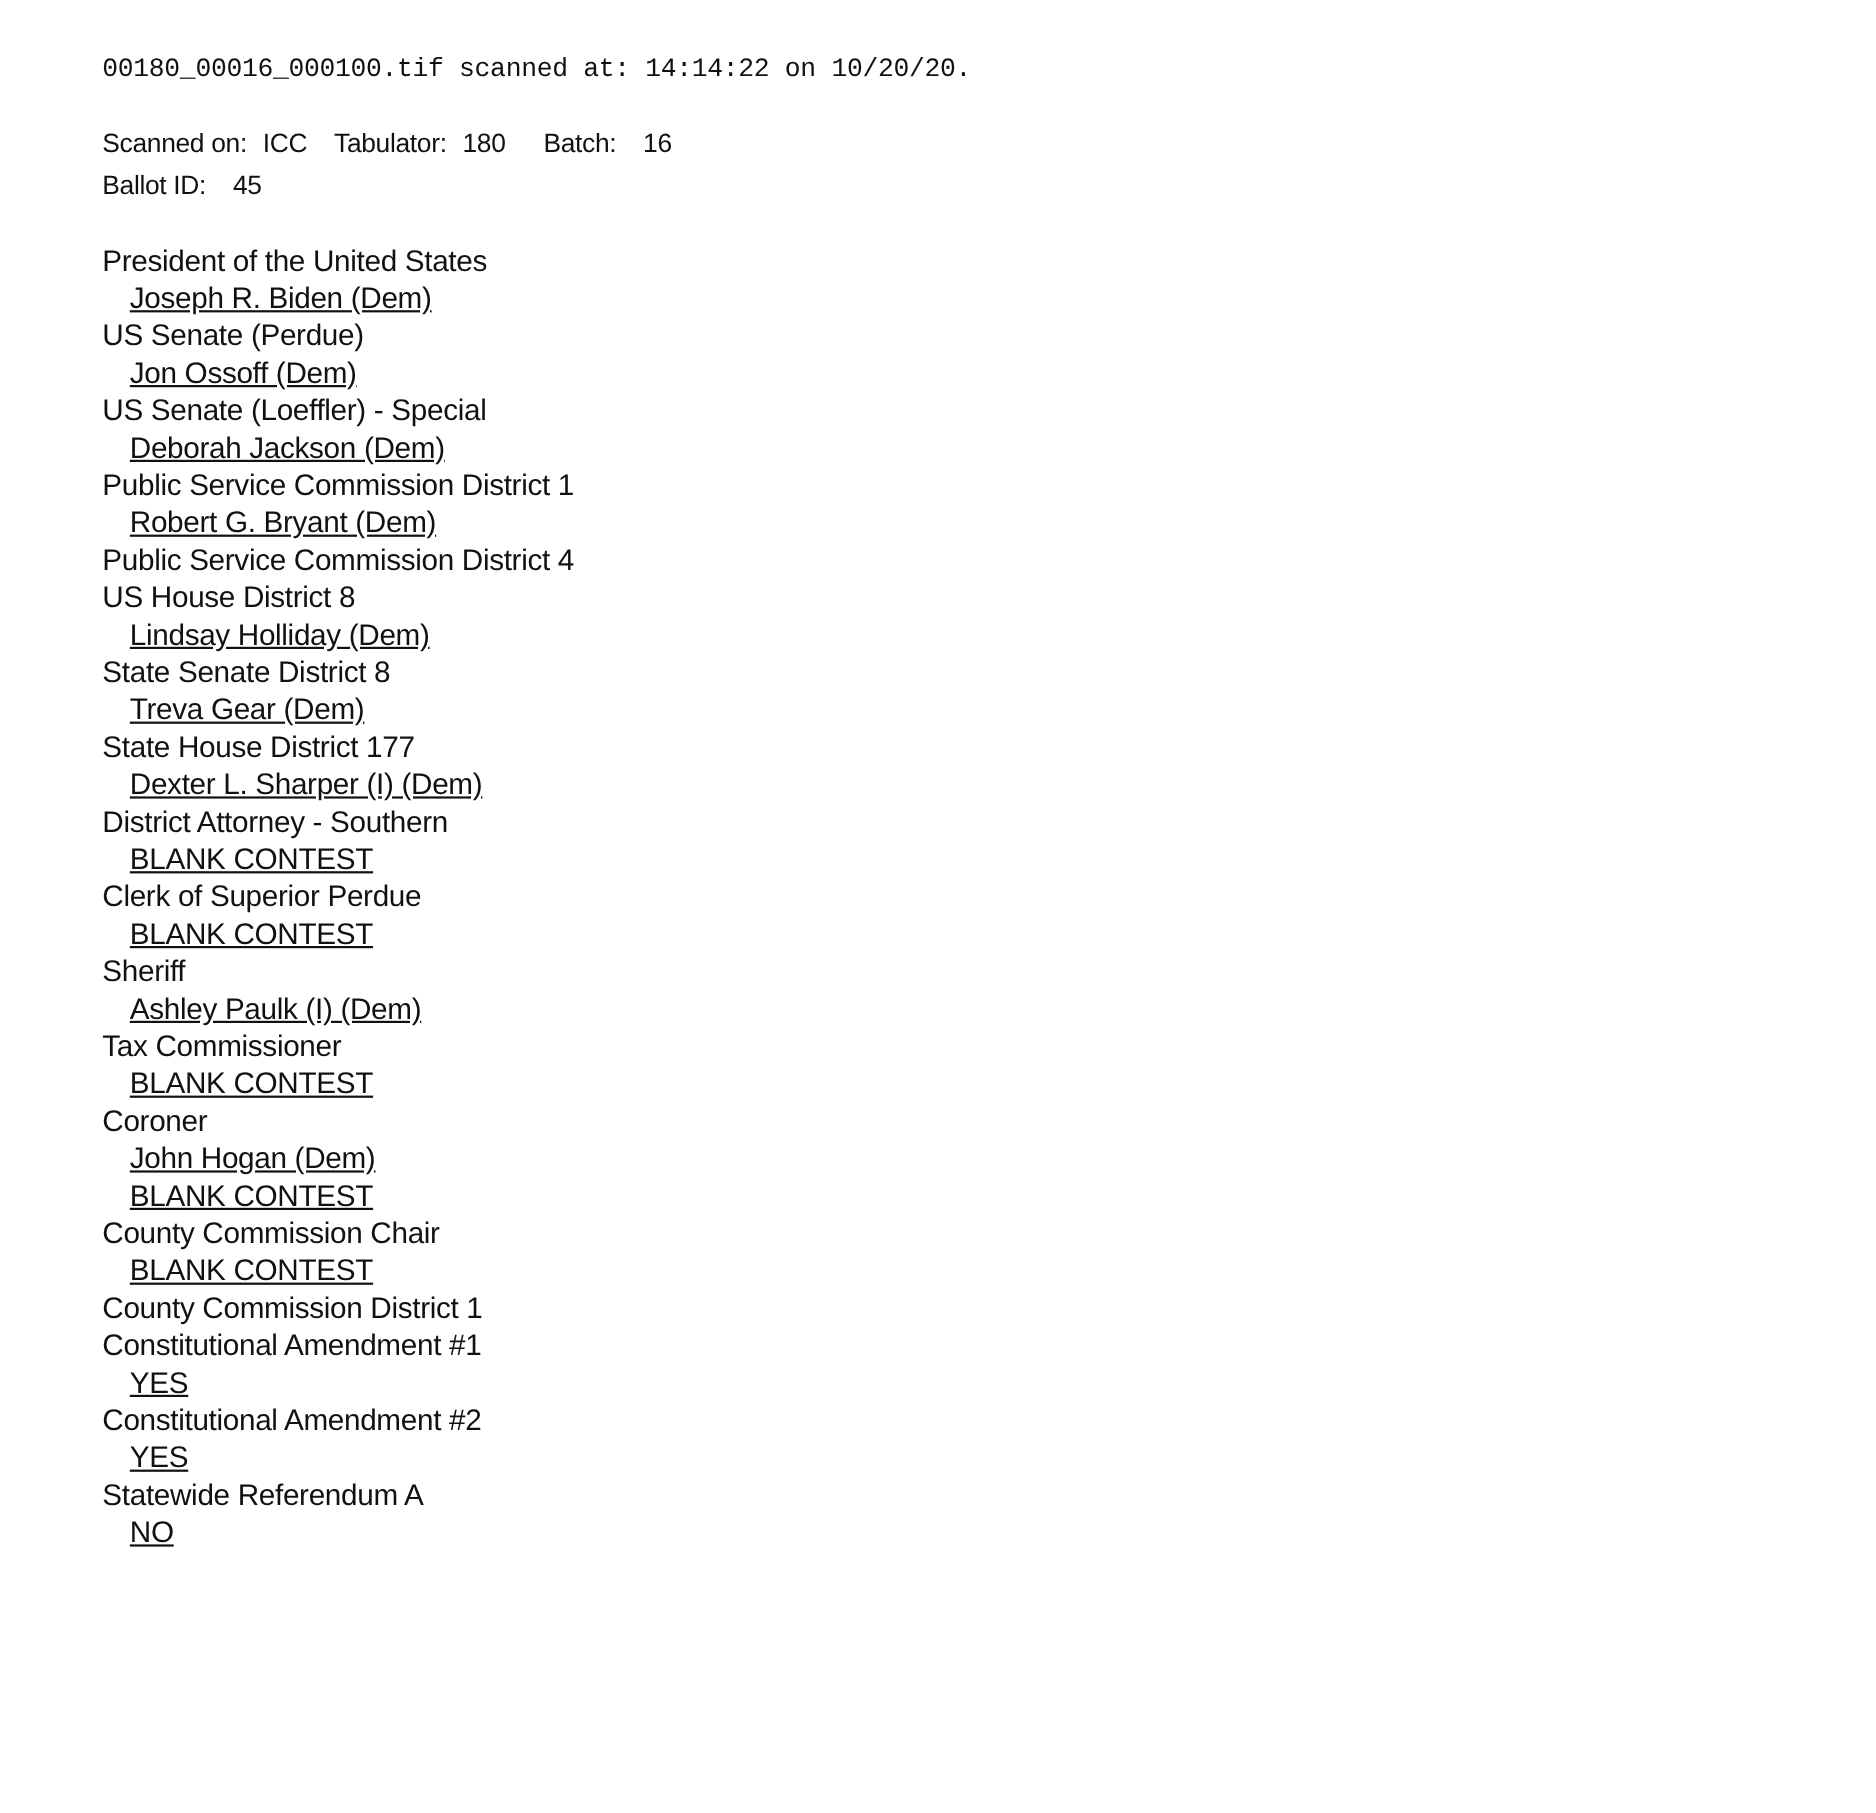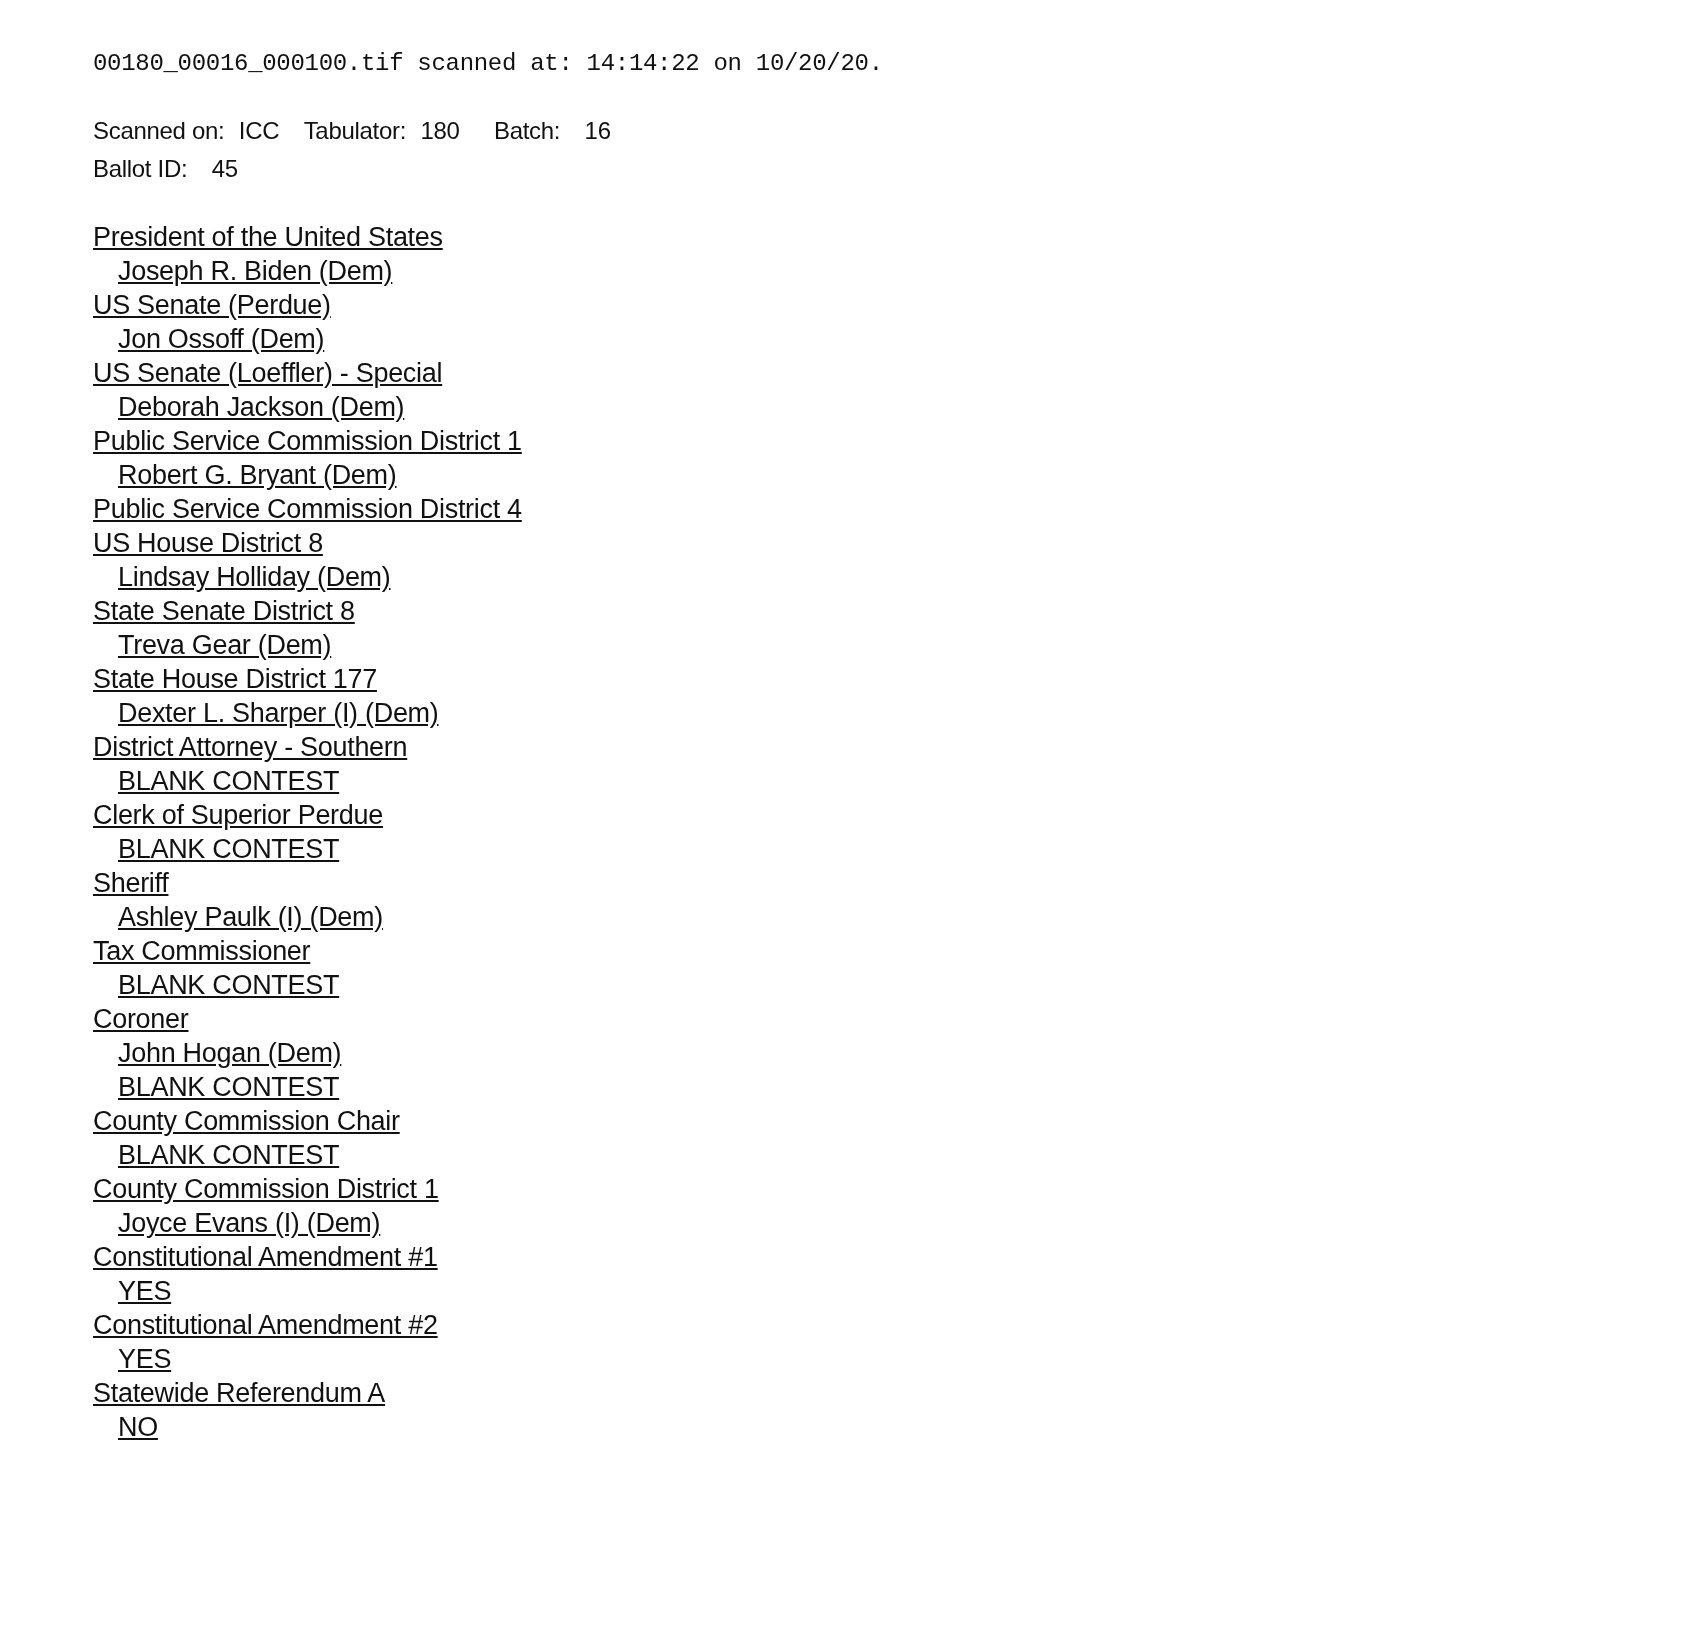--- a/index.html
+++ b/index.html
@@ -41,21 +41,21 @@
   .pair-scanner { margin-right: 18px; }
   .pair-tabulator { margin-right: 28px; }
   .pair-batch .value { margin-left: 18px; }
   .pair-ballot .value { margin-left: 18px; }
   .contest-list {
     margin-top: 32px;
     font-size: 27px;
     line-height: 34px;
     letter-spacing: -0.3px;
   }
-  .contest-title { white-space: nowrap; text-decoration: underline; }
+  .contest-title { white-space: nowrap; }
   .contest-selection {
     padding-left: 25px;
     white-space: nowrap;
     text-decoration: underline;
   }
 </style>
 </head>
 <body>
 
 <div class="page">
@@ -108,21 +108,20 @@
       <div class="contest-title">Sheriff</div>
       <div class="contest-selection">Ashley Paulk (I) (Dem)</div>
       <div class="contest-title">Tax Commissioner</div>
       <div class="contest-selection">BLANK CONTEST</div>
       <div class="contest-title">Coroner</div>
       <div class="contest-selection">John Hogan (Dem)</div>
       <div class="contest-selection">BLANK CONTEST</div>
       <div class="contest-title">County Commission Chair</div>
       <div class="contest-selection">BLANK CONTEST</div>
       <div class="contest-title">County Commission District 1</div>
-      <div class="contest-selection">Joyce Evans (I) (Dem)</div>
       <div class="contest-title">Constitutional Amendment #1</div>
       <div class="contest-selection">YES</div>
       <div class="contest-title">Constitutional Amendment #2</div>
       <div class="contest-selection">YES</div>
       <div class="contest-title">Statewide Referendum A</div>
       <div class="contest-selection">NO</div>
     </div>
 
 </div>
 

